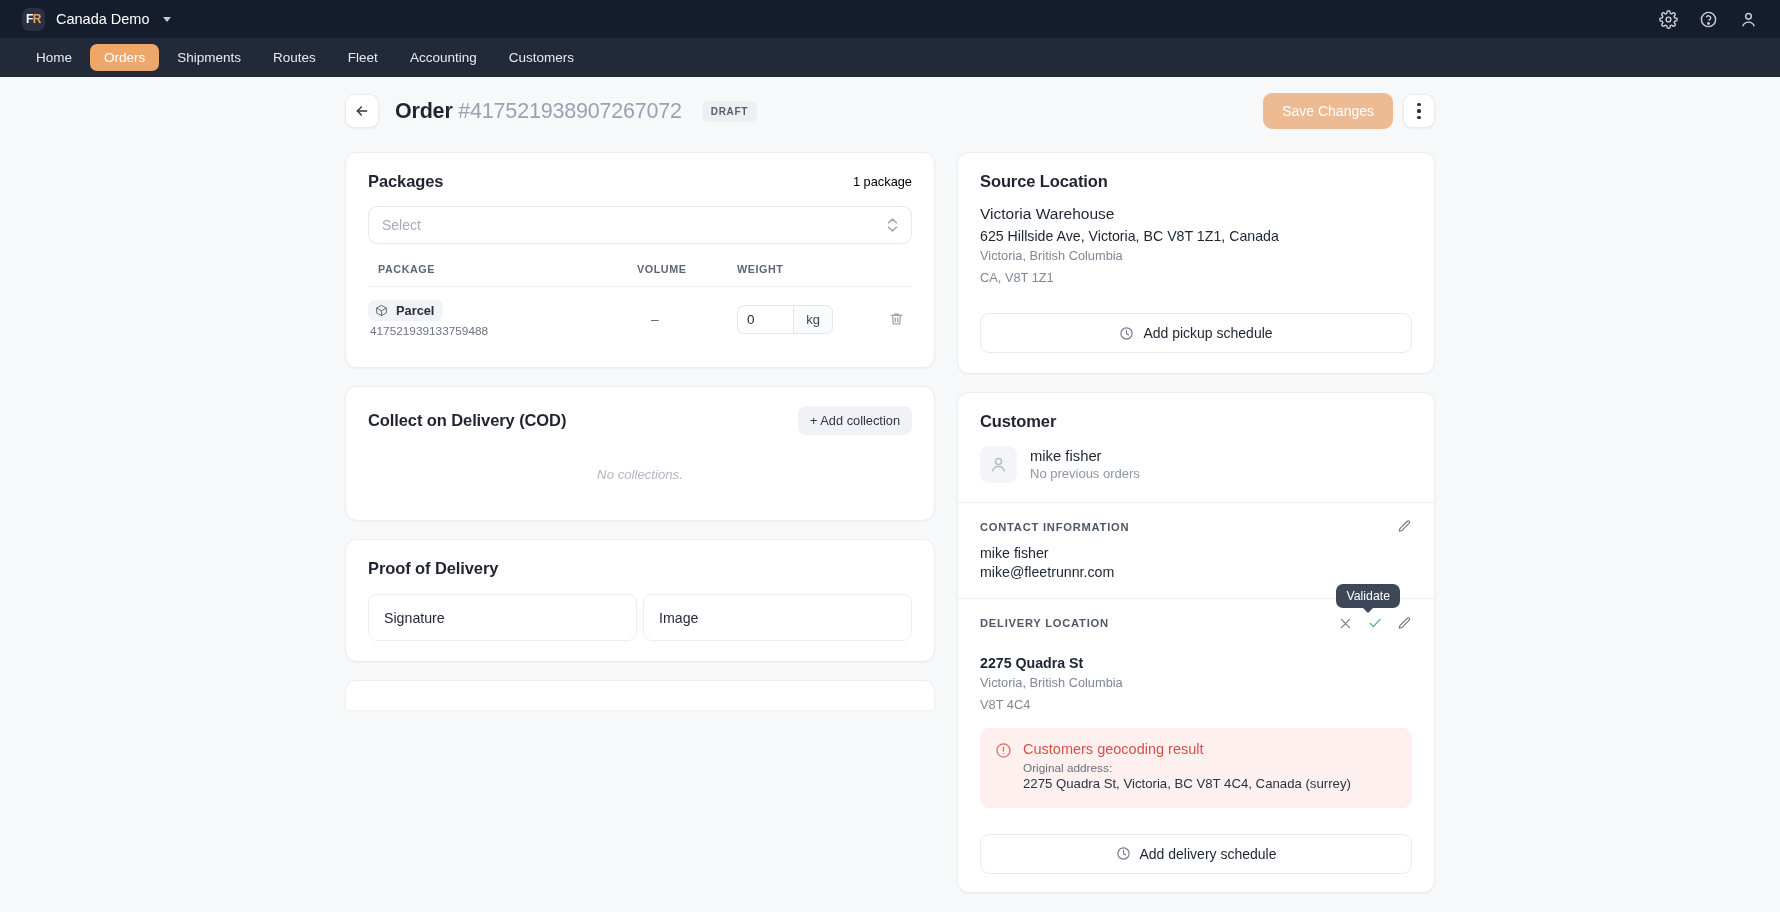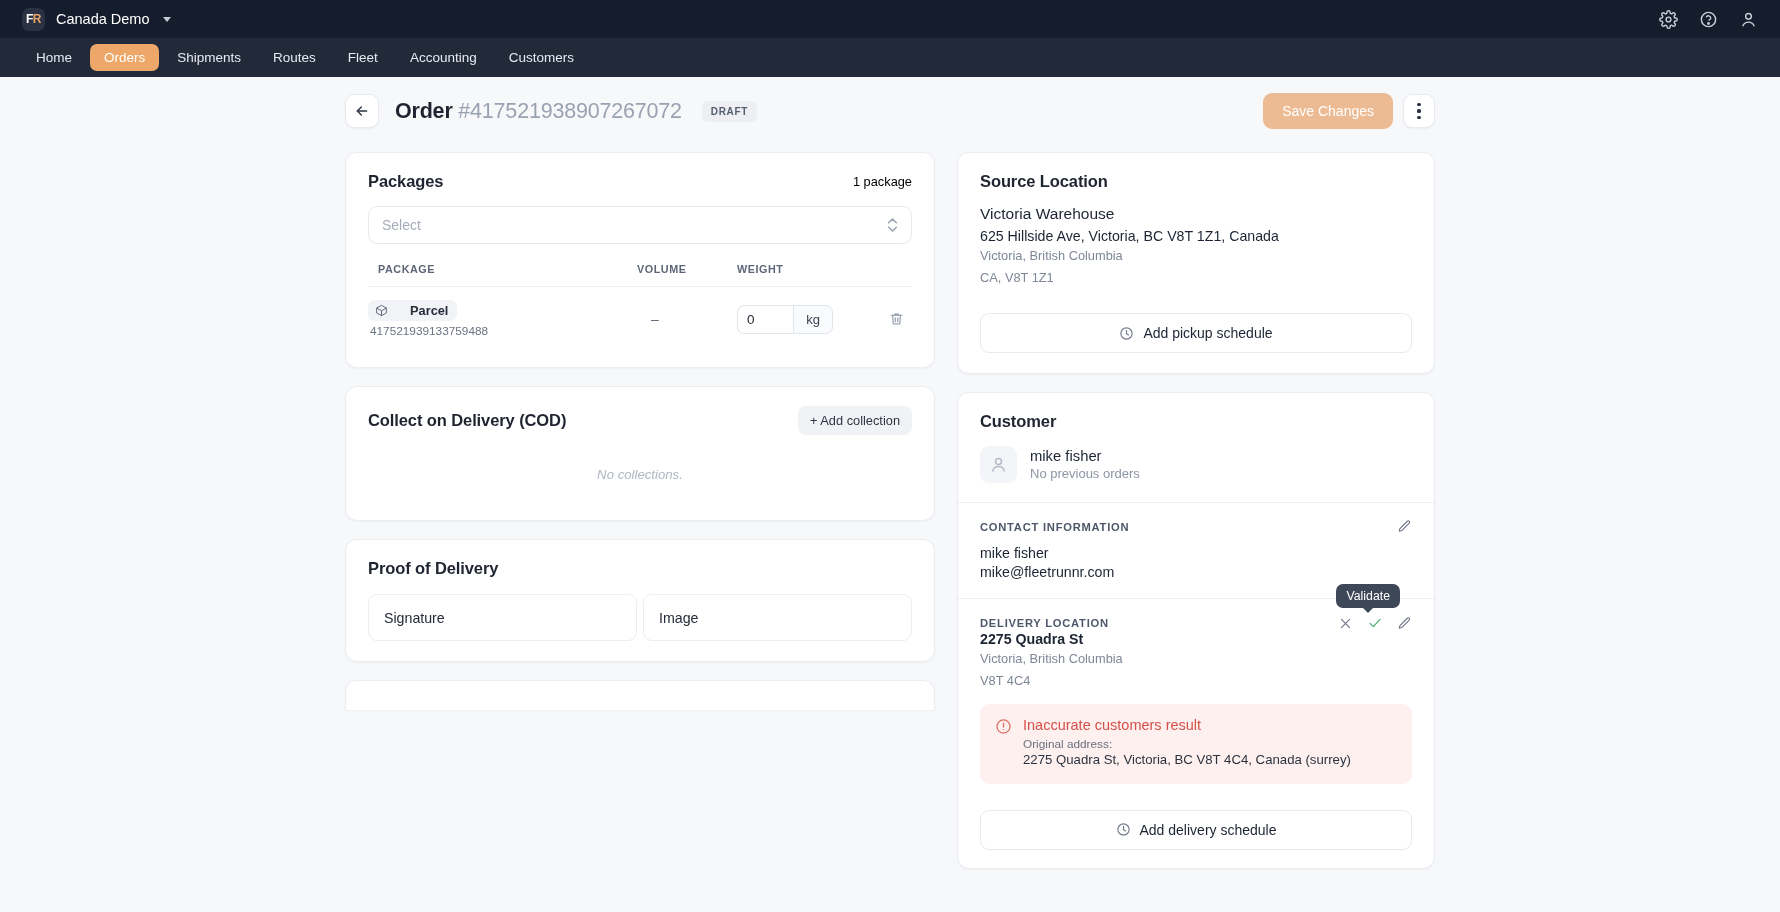--- a/index.html
+++ b/index.html
@@ -118,21 +118,21 @@
     color: #5d6677; letter-spacing: .55px;
     padding-bottom: 11px; border-bottom: 1px solid #eceef2;
   }
   .th-pkg { flex: 1; margin-left: 10px; }
   .th-vol { width: 100px; }
   .th-wt  { width: 135px; }
   .th-act { width: 40px; }
   .ptable-row { display: flex; align-items: center; padding: 13px 0 9px 0; }
   .pkg-cell { flex: 1; }
   .pkg-chip {
-    display: inline-flex; align-items: center; gap: 22px;
+    display: inline-flex; align-items: center; gap: 8px;
     background: #f2f3f6; border-radius: 7px;
     padding: 3px 9px 3px 7px; font-size: 12.8px; font-weight: 600; color: #262d3b;
   }
   .pkg-id { font-size: 11.8px; color: #6b7383; margin-top: 3px; margin-left: 2px; }
   .vol-cell { width: 100px; color: #69717f; font-size: 14px; padding-left: 14px; }
   .wt-cell { width: 135px; display: flex; }
   .wt-input {
     width: 56px; height: 29px;
     border: 1px solid #e2e5ea; border-right: none;
     border-radius: 7px 0 0 7px;
@@ -457,32 +457,32 @@
                     </svg>
               </span>
               <span class="icon-btn">
                 <svg class="pencil" viewBox="0 0 24 24" fill="none" stroke="#6c7484" stroke-width="1.7" stroke-linecap="round" stroke-linejoin="round">
                       <path d="M16.5 3.6a2.1 2.1 0 0 1 3 3L7.6 18.5l-4 1 1-4z"></path>
                     </svg>
               </span>
             </div>
           </div>
 
-          <div class="loc-addr" style="margin-top:0;font-weight:600;">2275 Quadra St</div>
+          <div class="loc-addr" style="margin-top:24px;font-weight:600;">2275 Quadra St</div>
           <div class="loc-sub">Victoria, British Columbia</div>
           <div class="loc-sub">V8T 4C4</div>
 
           <div class="alert-geo">
             <svg class="excl" viewBox="0 0 24 24" fill="none" stroke="#e06b62" stroke-width="1.8" stroke-linecap="round">
                   <circle cx="12" cy="12" r="9.2"></circle>
                   <path d="M12 7.2v5.6"></path>
                   <circle cx="12" cy="16.4" r="0.9" fill="#e06b62" stroke="none"></circle>
                 </svg>
             <div>
-              <div class="alert-title">Inaccurate customers result</div>
+              <div class="alert-title">Customers geocoding result</div>
               <div class="alert-lbl">Original address:</div>
               <div class="alert-txt">2275 Quadra St, Victoria, BC V8T 4C4, Canada (surrey)</div>
             </div>
           </div>
 
           <button class="btn-outline">
             <svg class="clock" viewBox="0 0 24 24" fill="none" stroke-width="1.8">
                   <circle cx="12" cy="12" r="9" stroke="#707889"></circle>
                   <path d="M12 7v5.3l3.3 2" stroke="#707889" stroke-linecap="round"></path>
                 </svg>

